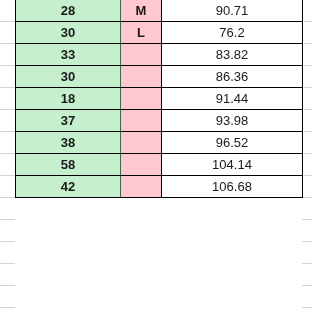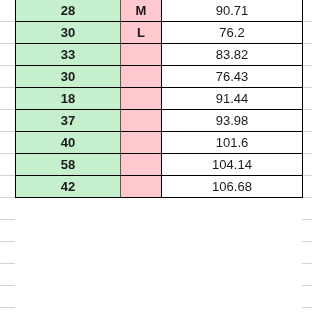--- a/index.html
+++ b/index.html
@@ -109,36 +109,36 @@
           <td class="value">76.2</td>
         </tr>
         <tr>
           <td class="index">33</td>
           <td class="size"></td>
           <td class="value">83.82</td>
         </tr>
         <tr>
           <td class="index">30</td>
           <td class="size"></td>
-          <td class="value">76.43</td>
+          <td class="value">86.36</td>
         </tr>
         <tr>
           <td class="index">18</td>
           <td class="size"></td>
           <td class="value">91.44</td>
         </tr>
         <tr>
           <td class="index">37</td>
           <td class="size"></td>
           <td class="value">93.98</td>
         </tr>
         <tr>
-          <td class="index">40</td>
+          <td class="index">38</td>
           <td class="size"></td>
-          <td class="value">101.6</td>
+          <td class="value">96.52</td>
         </tr>
         <tr>
           <td class="index">58</td>
           <td class="size"></td>
           <td class="value">104.14</td>
         </tr>
         <tr>
           <td class="index">42</td>
           <td class="size"></td>
           <td class="value">106.68</td>

